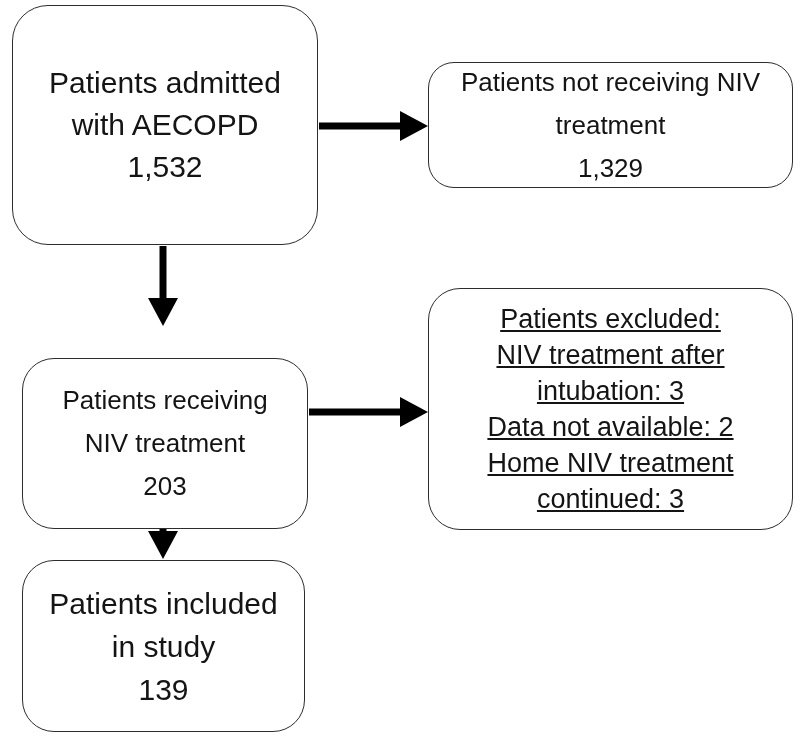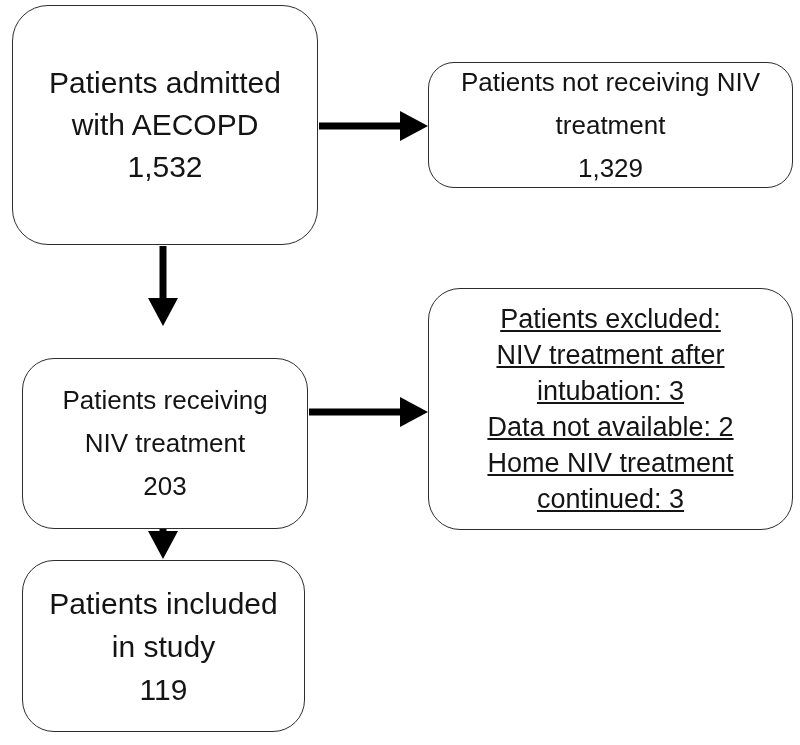--- a/index.html
+++ b/index.html
@@ -117,16 +117,16 @@
 NIV treatment after
 intubation: 3
 Data not available: 2
 Home NIV treatment
 continued: 3</div>
   </div>
 
   <div class="box box-included">
     <div class="box-text">Patients included
 in study
-119</div>
+139</div>
   </div>
 
 </div>
 
 </body></html>

